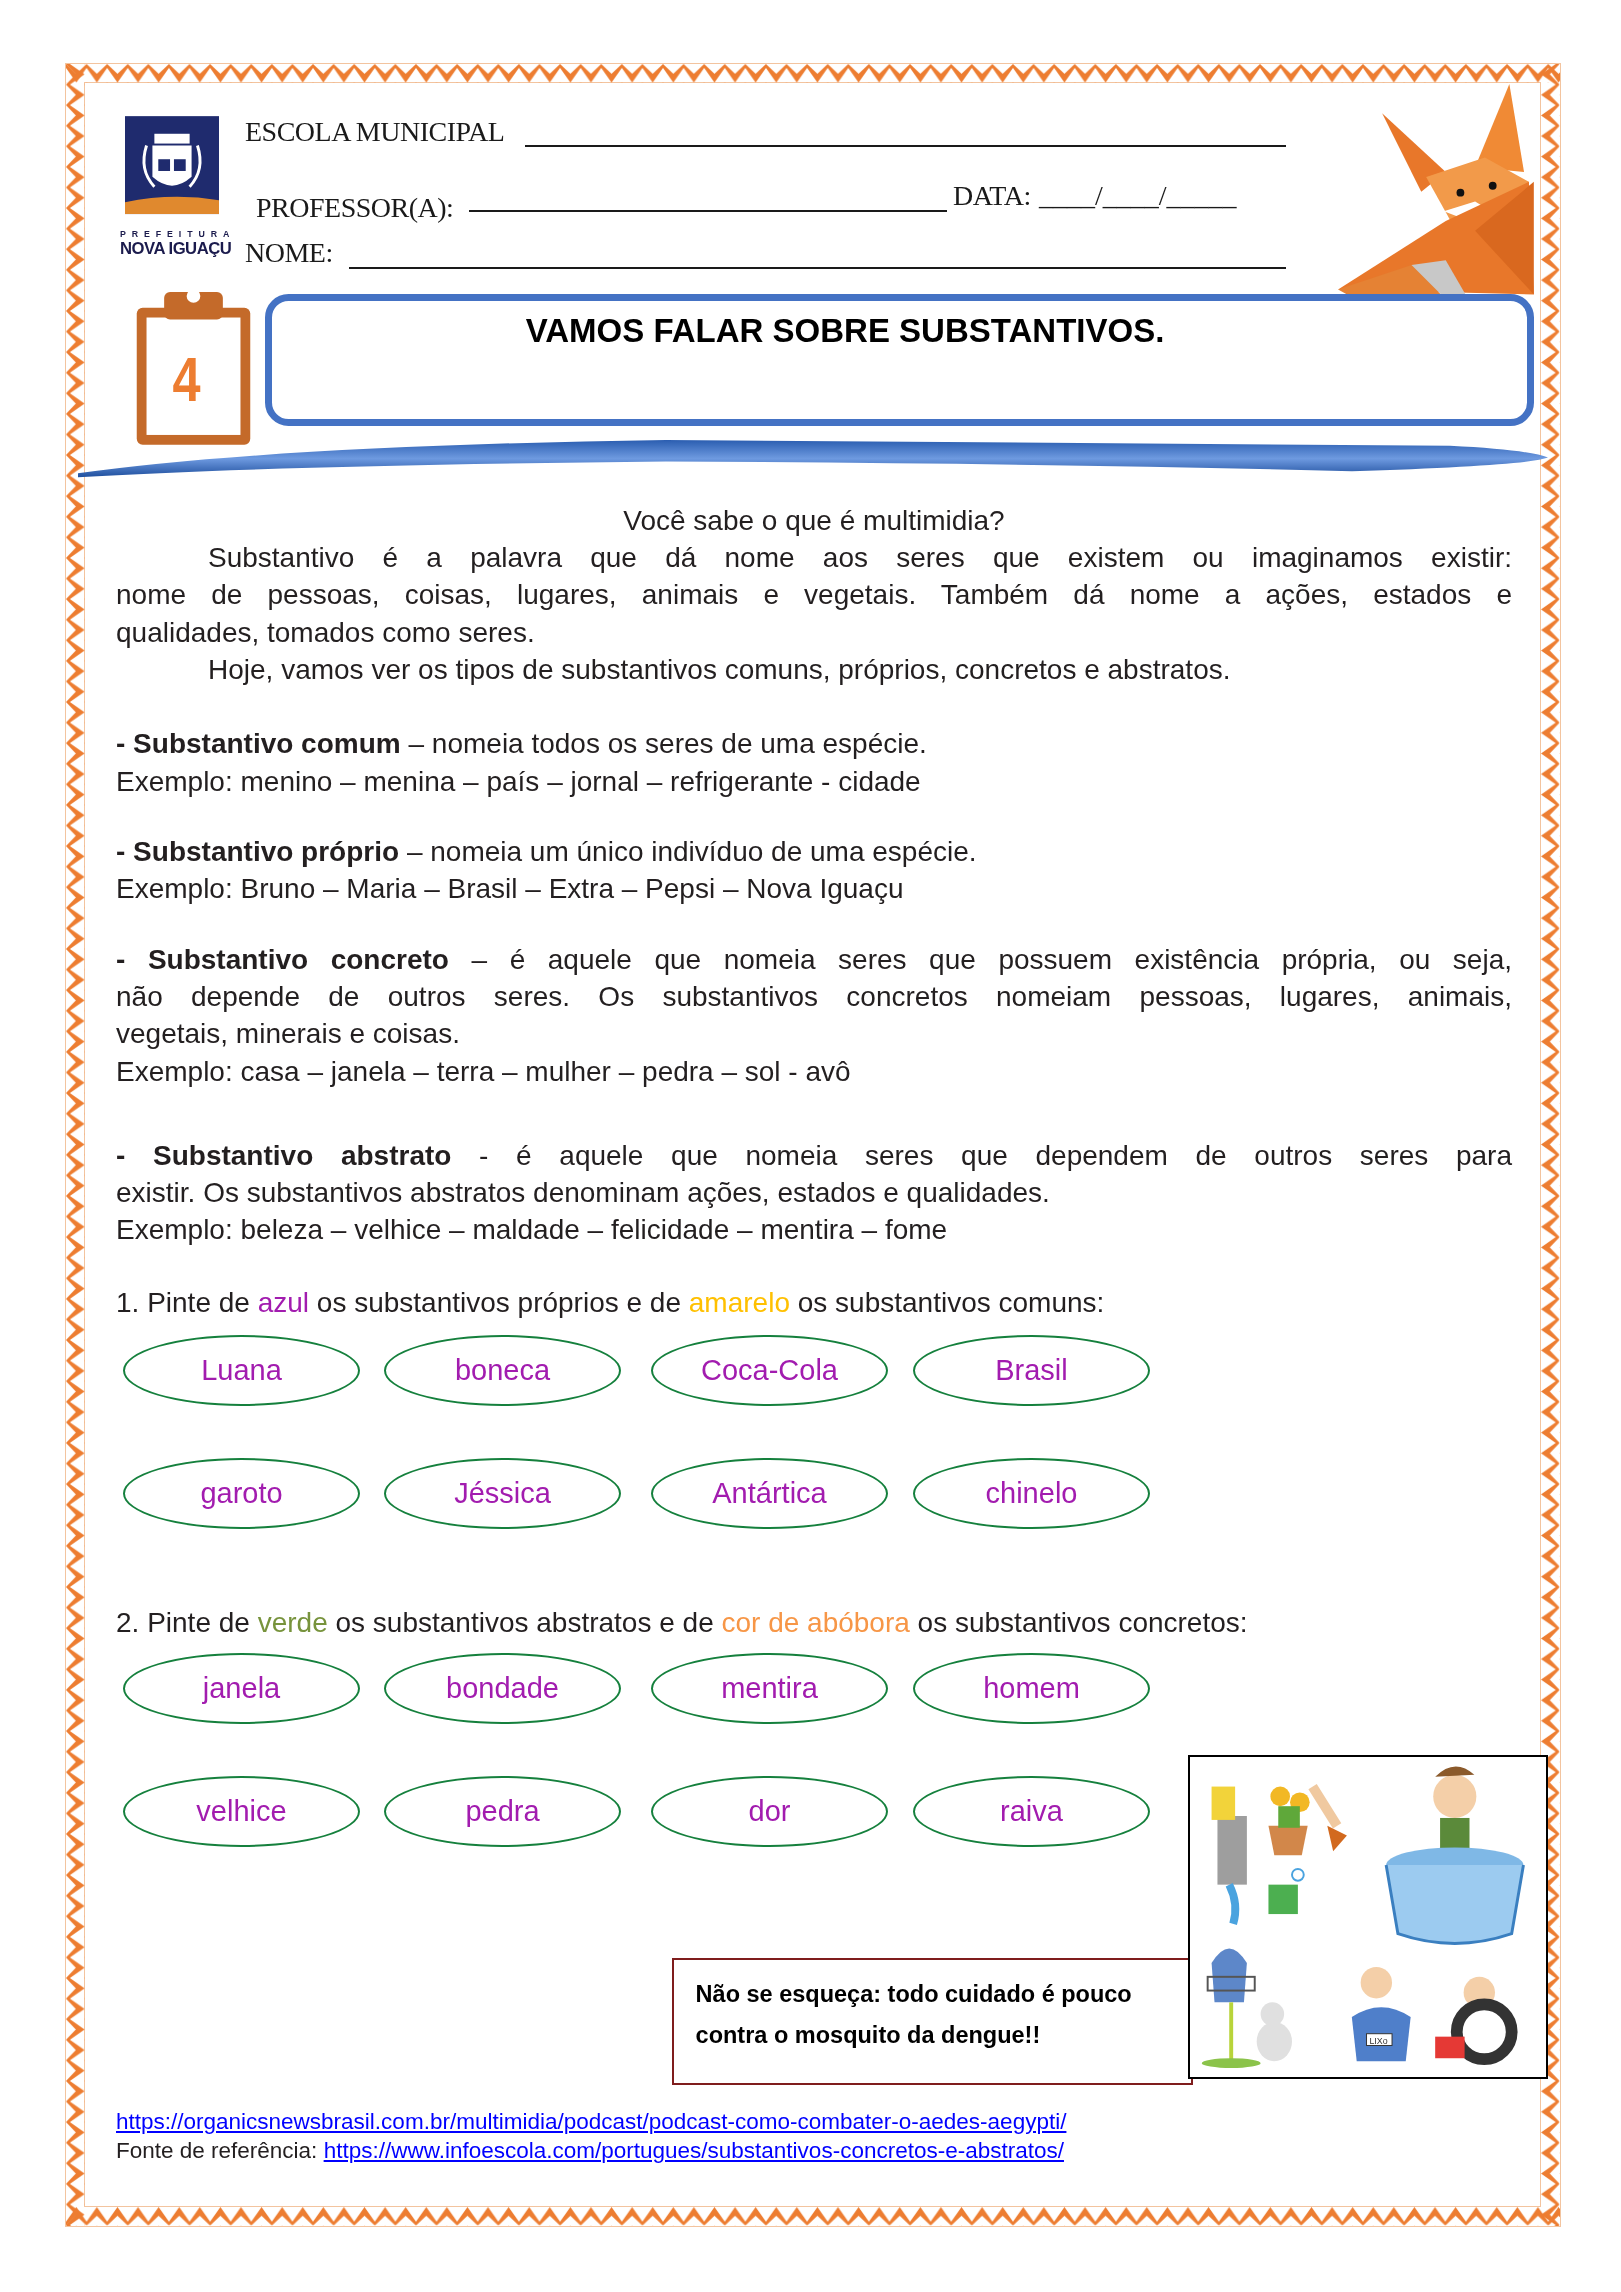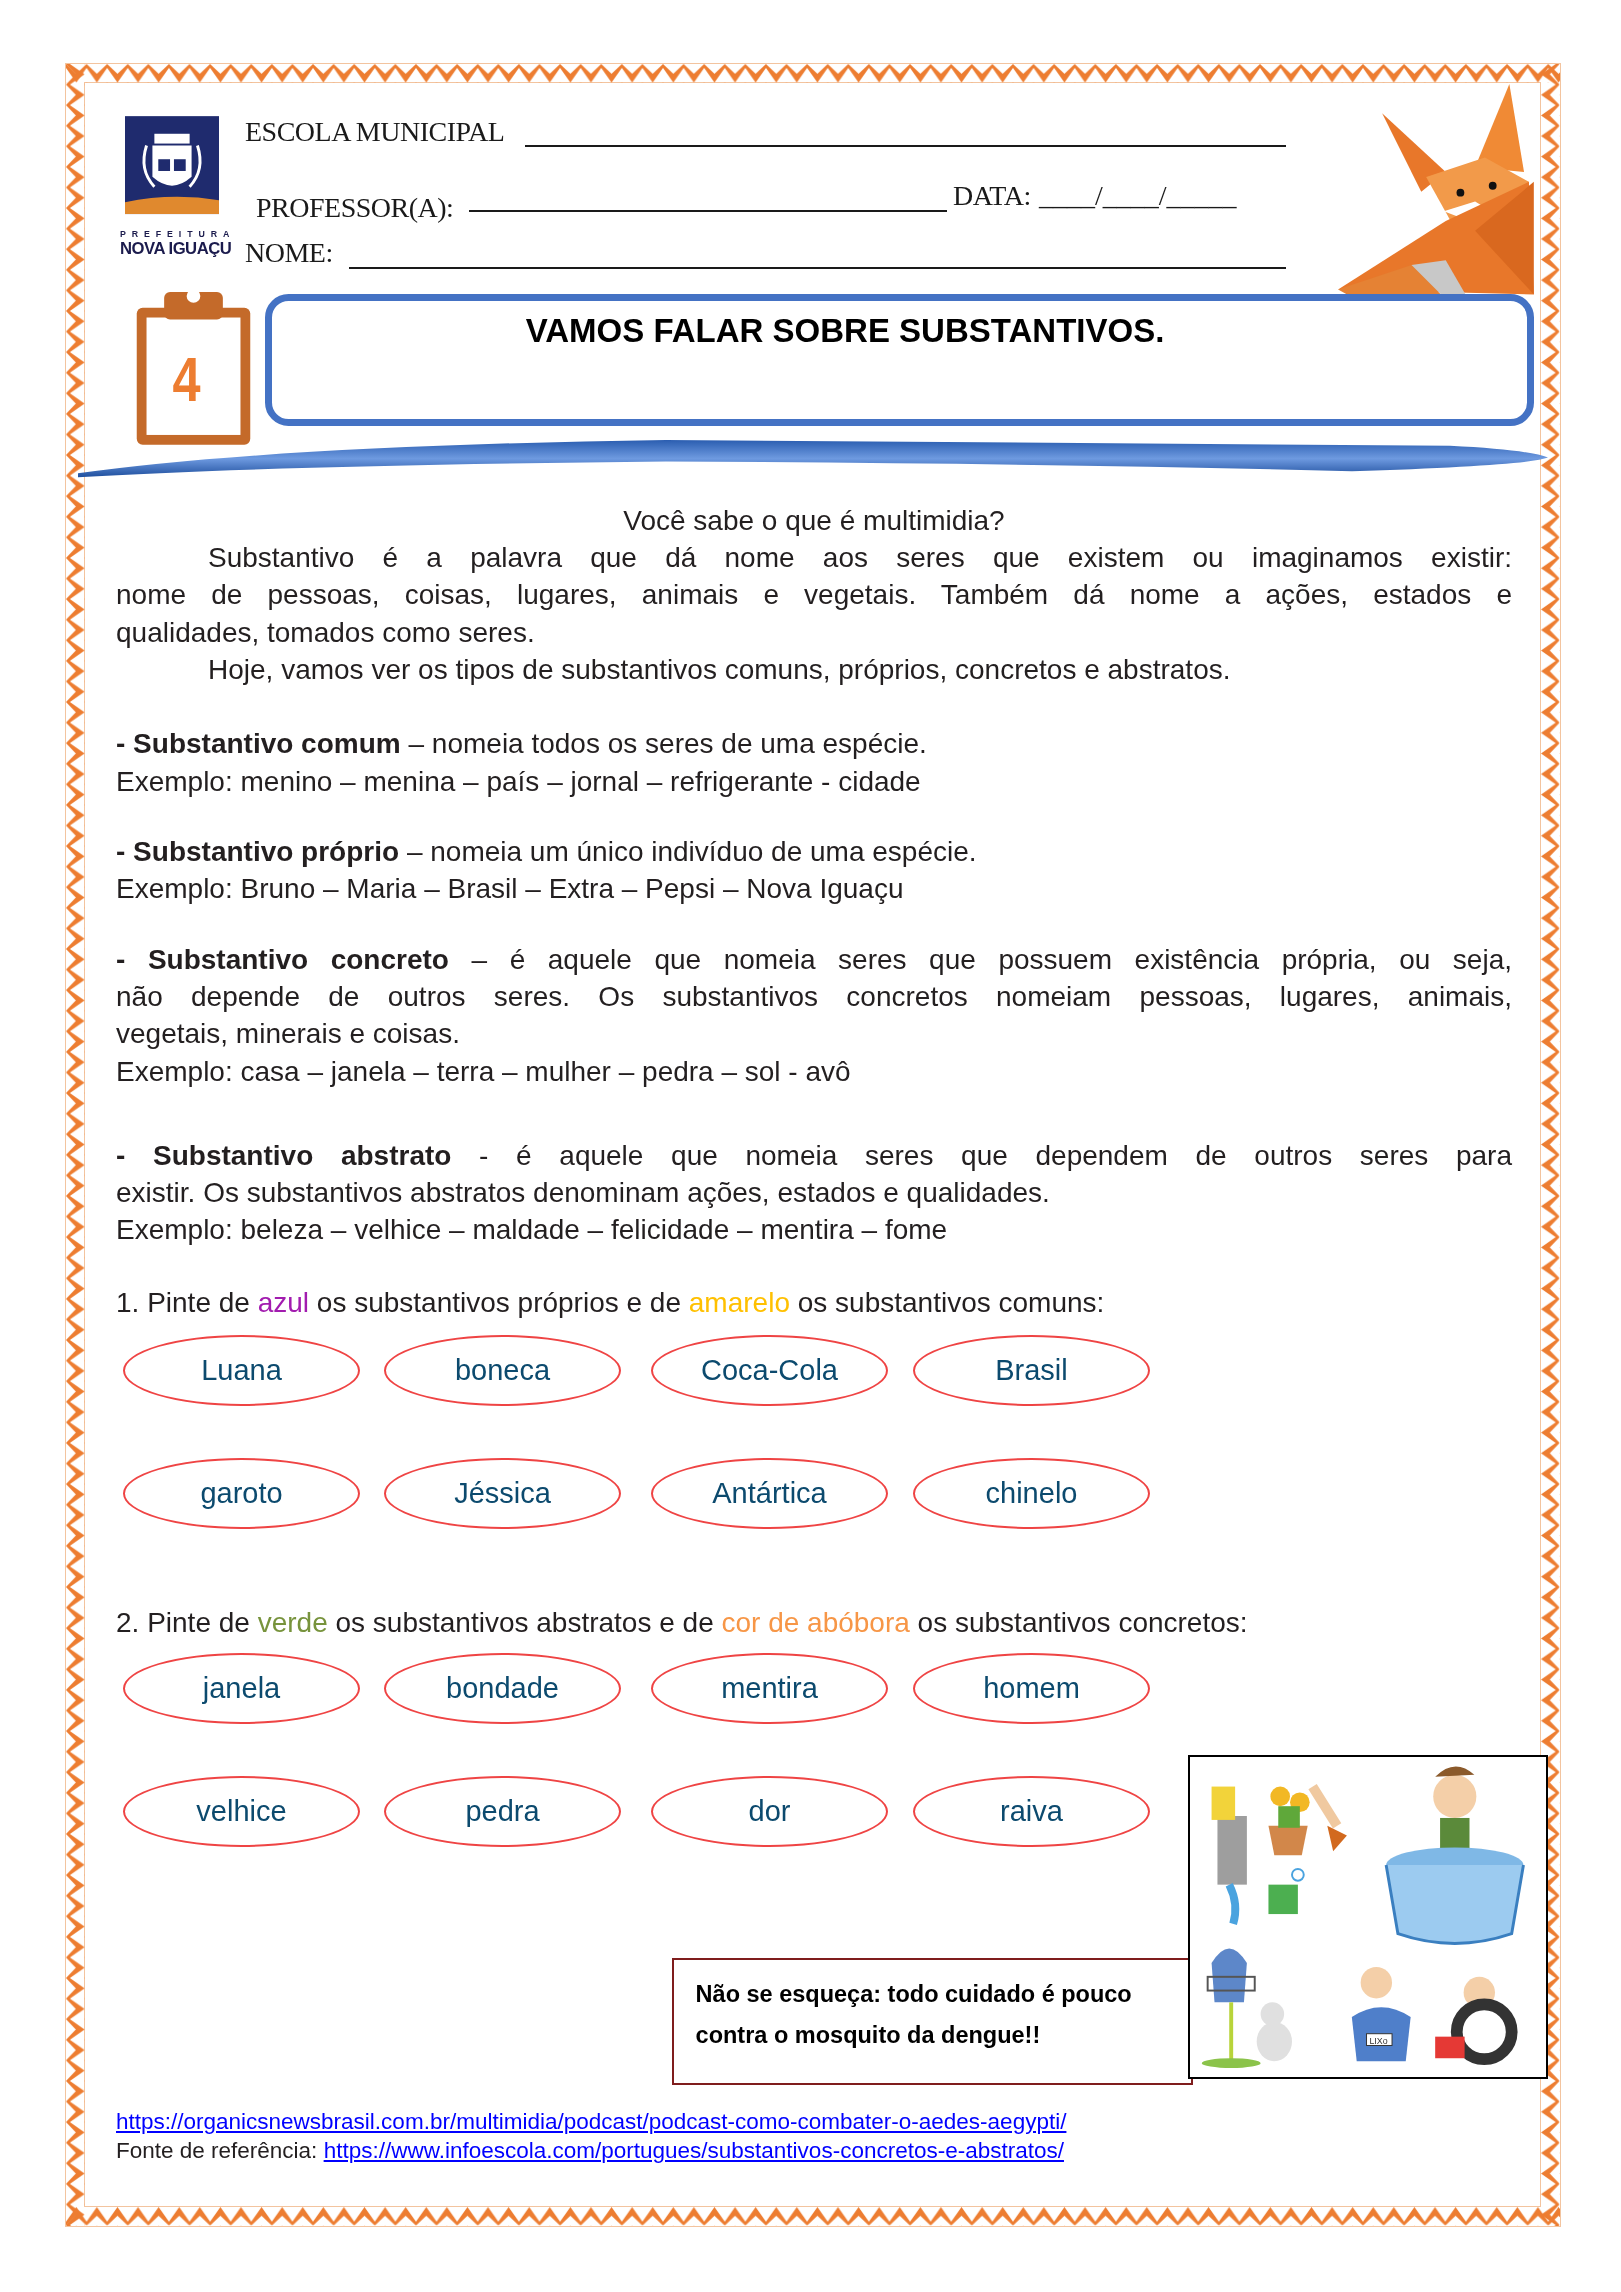--- a/index.html
+++ b/index.html
@@ -39,23 +39,23 @@
 
   
   .p { position: absolute; left: 116px; width: 1396px; font-size: 28px; line-height: 37px; color: #231f20; }
   .justify { text-align: justify; text-align-last: justify; }
   .b { font-weight: bold; }
   .azul { color: #a21caf; }
   .amarelo { color: #ffc000; }
   .verde { color: #77933c; }
   .abobora { color: #f79646; }
 
-  .oval { position: absolute; width: 237px; height: 71px; border: 2px solid #ef4444; border-radius: 50%;
+  .oval { position: absolute; width: 237px; height: 71px; border: 2px solid #15803d; border-radius: 50%;
           box-sizing: border-box; display: flex; align-items: center; justify-content: center;
-          font-size: 29px; color: #0c4a6e; background: #fff; }
+          font-size: 29px; color: #a21caf; background: #fff; }
 
   .dengue-box { position: absolute; left: 672px; top: 1958px; width: 521px; height: 127px;
                 border: 2px solid #7f1d1d; box-sizing: border-box; padding: 13.7px 21.6px; background: #fff; }
   .dengue-text { font-size: 23.5px; font-weight: bold; line-height: 41px; color: #000; }
   .dengue-img { position: absolute; left: 1188px; top: 1755px; width: 360px; height: 324px;
                 border: 2px solid #000; box-sizing: border-box; background: #fff; }
 
   .refs { position: absolute; left: 116px; top: 2107px; font-size: 22.5px; line-height: 29px; color: #231f20; }
   .refs a { color: #0000ff; text-decoration: underline; }
 </style>

